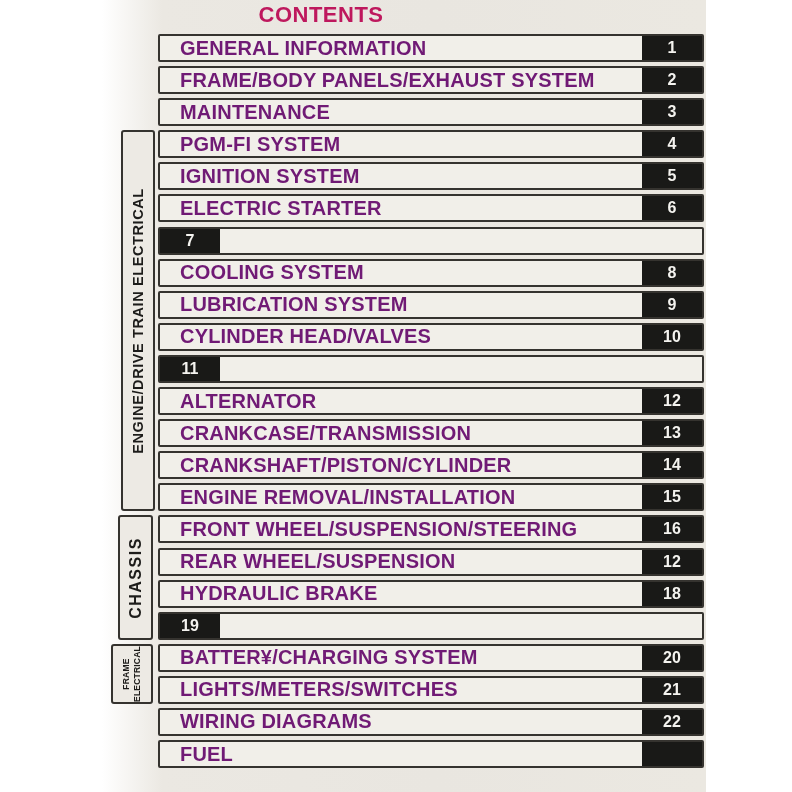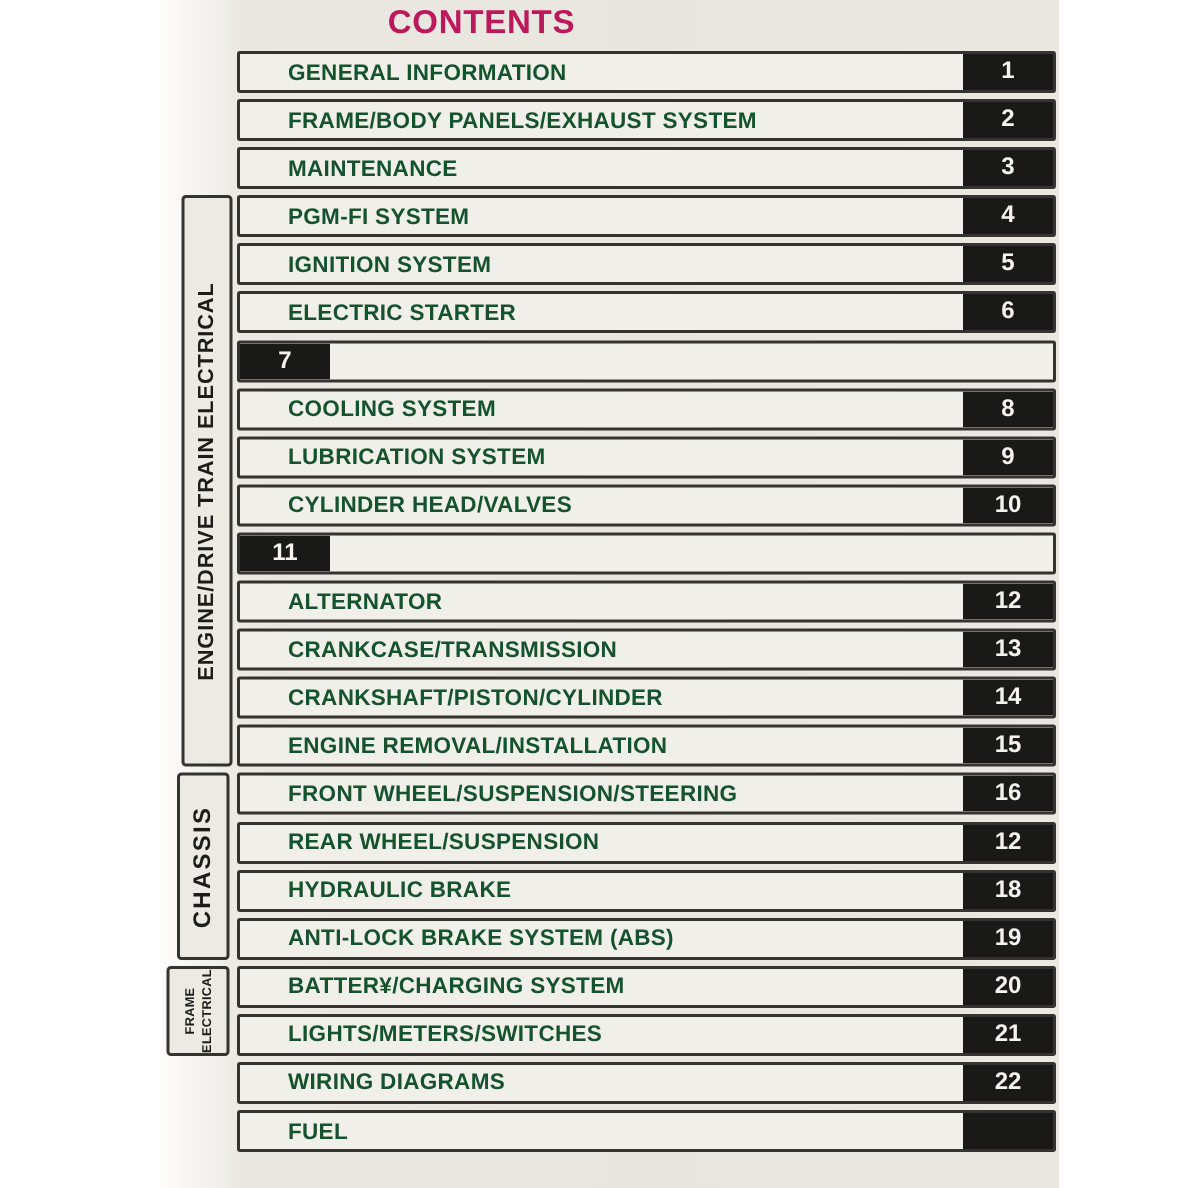--- a/index.html
+++ b/index.html
@@ -48,26 +48,25 @@
     background: #f1efe9;
     display: flex;
     align-items: stretch;
     overflow: hidden;
   }
   .row-label {
     flex: 1;
     display: flex;
     align-items: center;
     padding-left: 20px;
-    font-size: 15px;
+    font-size: 20px;
     font-weight: bold;
     letter-spacing: 0.2px;
-    color: #14532d;
+    color: #701a75;
     white-space: nowrap;
-    margin-left: 12px;
   }
   .row-num {
     width: 60px;
     background: #191917;
     color: #f4f3ef;
     display: flex;
     align-items: center;
     justify-content: center;
     font-size: 16px;
     font-weight: bold;
@@ -200,21 +199,20 @@
     <span class="row-label">REAR WHEEL/SUSPENSION</span>
     <span class="row-num">12</span>
   </div>
 
   <div class="row">
     <span class="row-label">HYDRAULIC BRAKE</span>
     <span class="row-num">18</span>
   </div>
 
   <div class="row">
-    <span class="row-label">ANTI-LOCK BRAKE SYSTEM (ABS)</span>
     <span class="row-num">19</span>
   </div>
 
   <div class="row">
     <span class="row-label">BATTER¥/CHARGING SYSTEM</span>
     <span class="row-num">20</span>
   </div>
 
   <div class="row">
     <span class="row-label">LIGHTS/METERS/SWITCHES</span>

